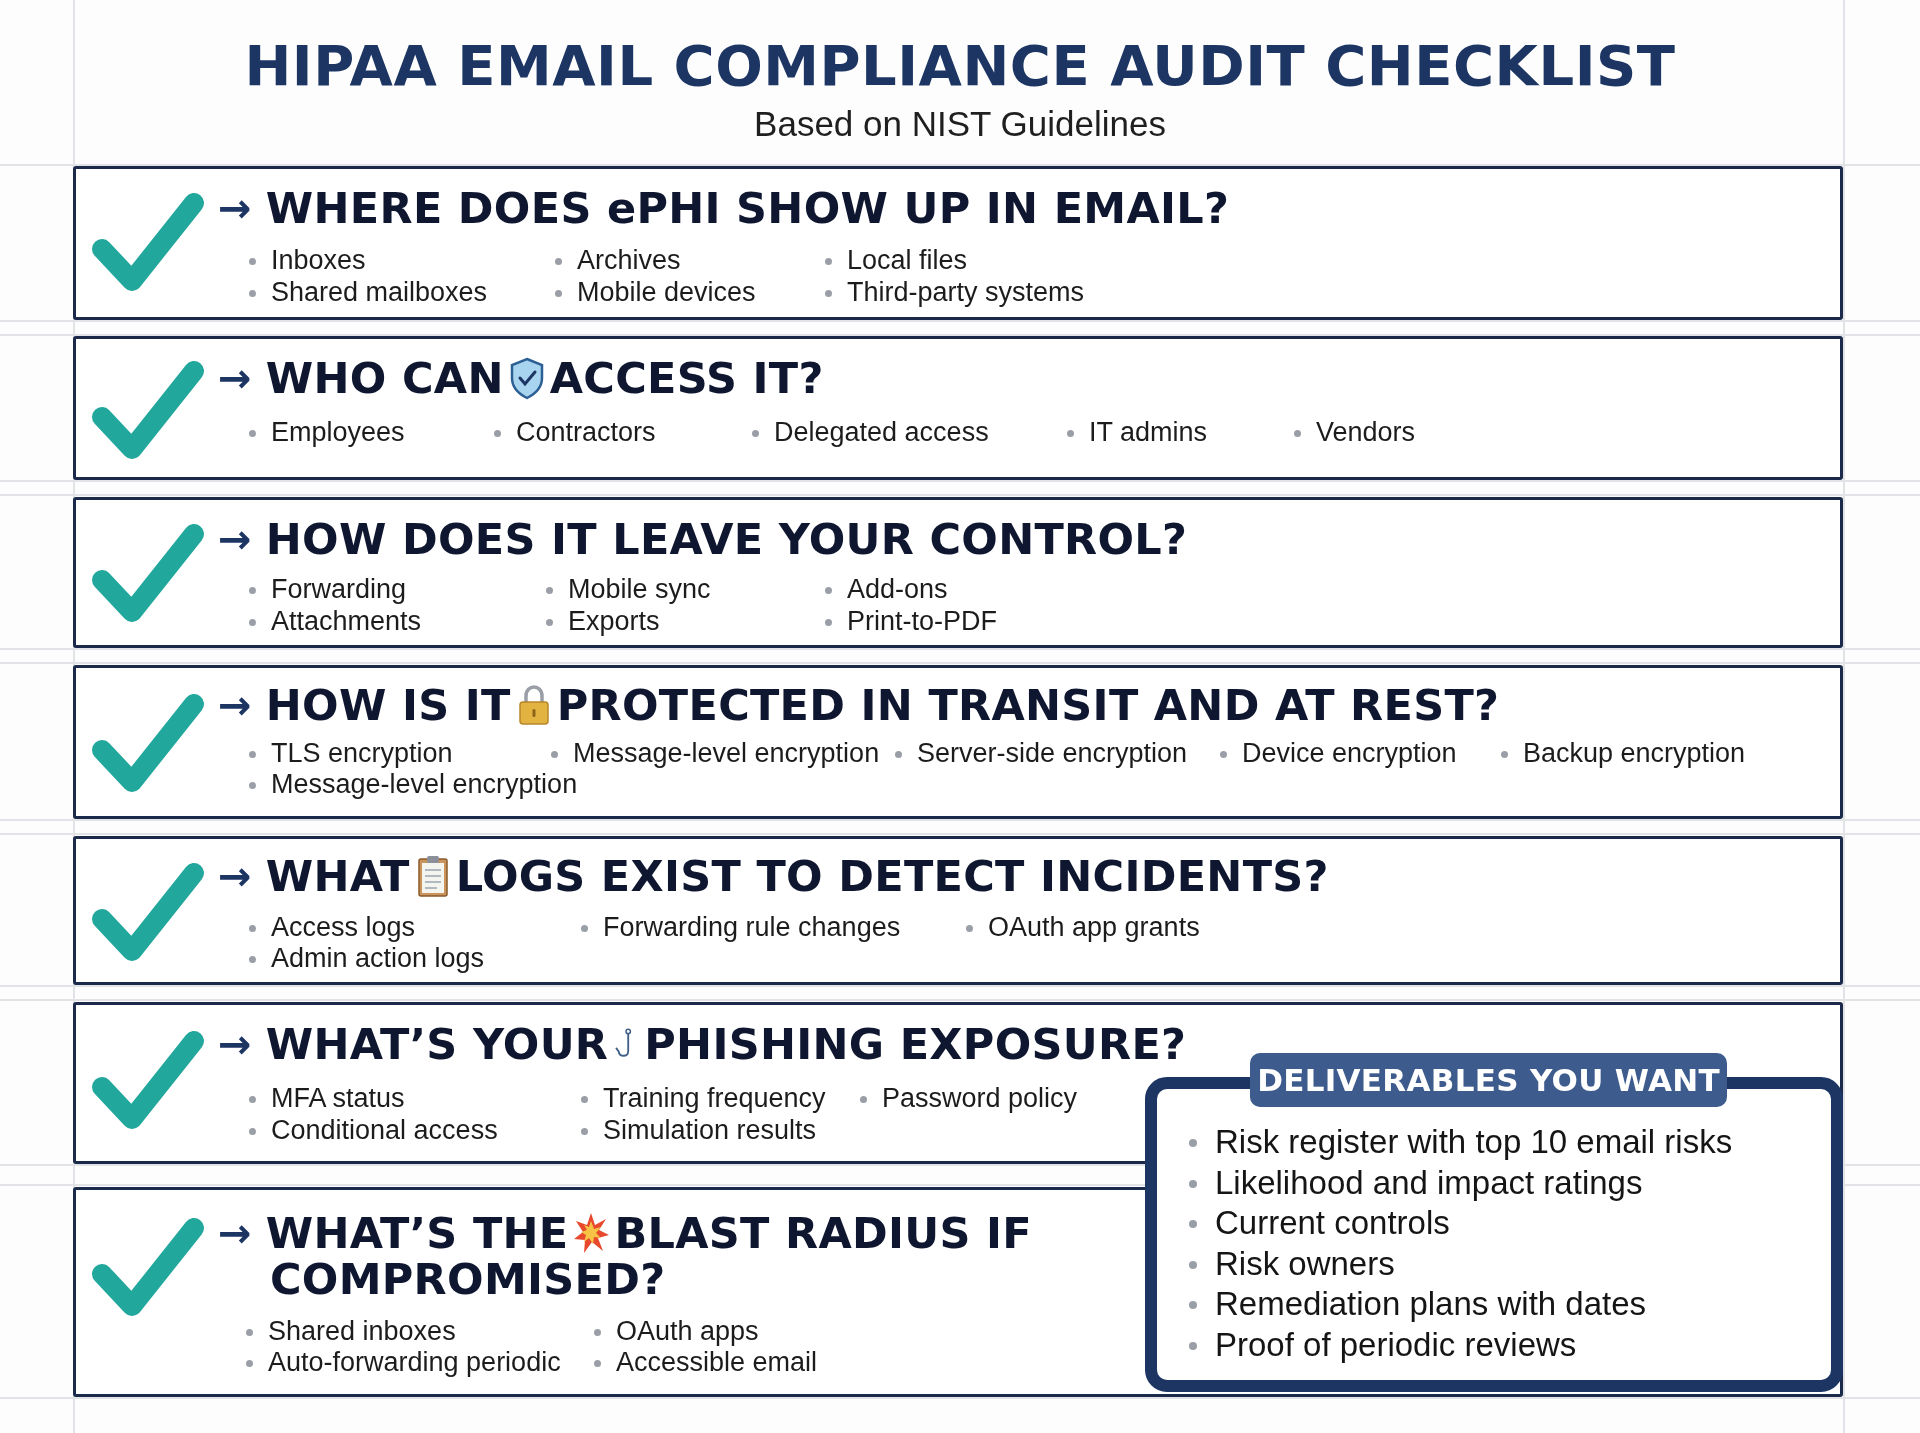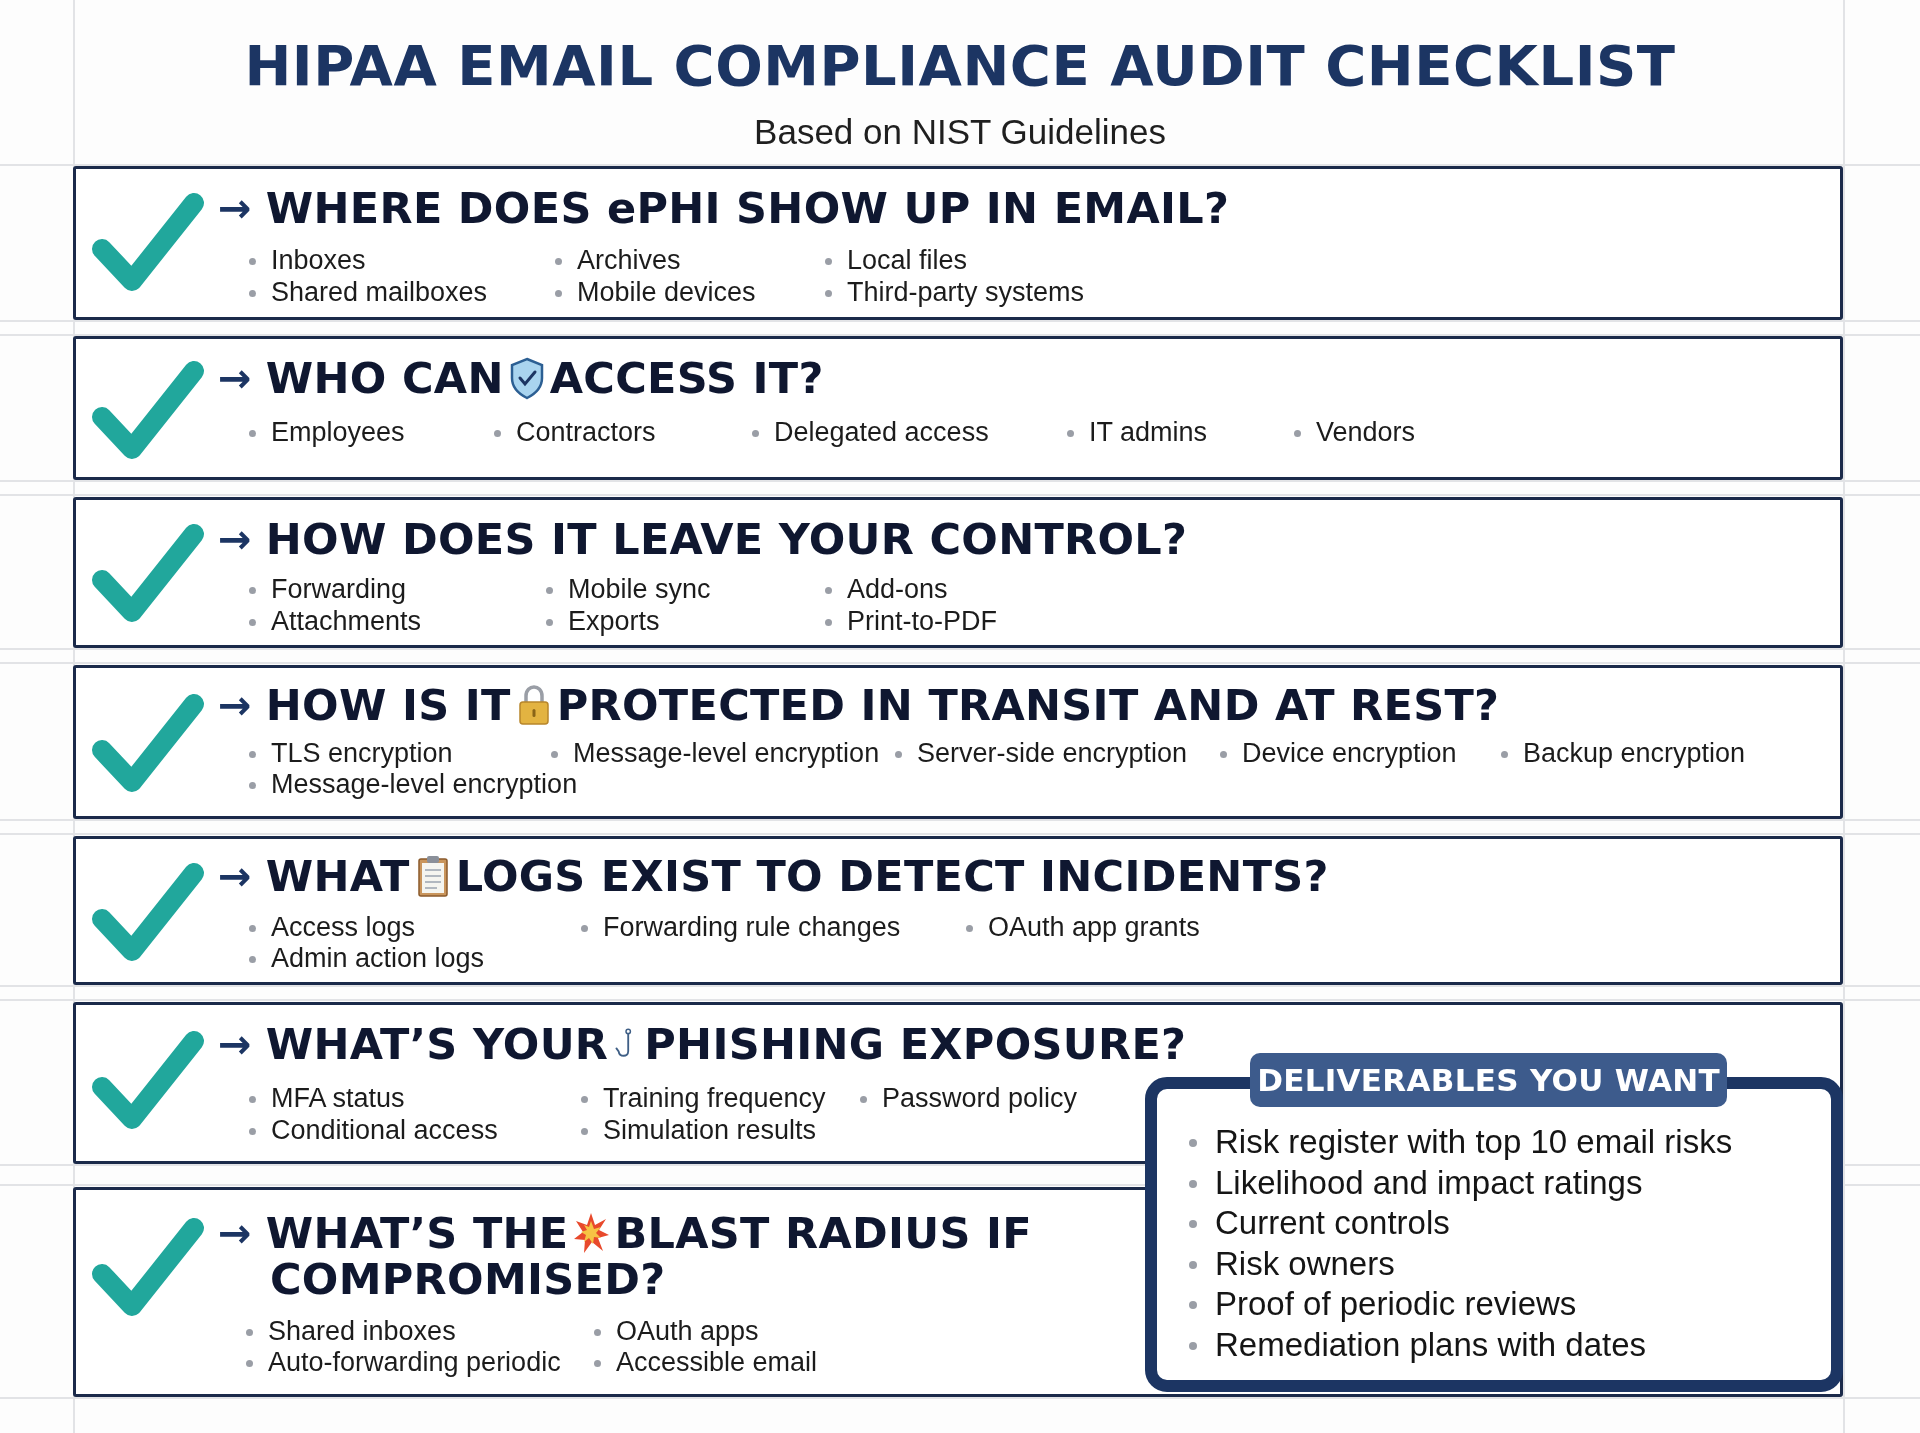--- a/index.html
+++ b/index.html
@@ -11,21 +11,21 @@
     }
     
     .grid-v { position: absolute; top: 0; bottom: 0; width: 2px; background: #e2e3e6; }
     .grid-h { position: absolute; left: 0; right: 0; height: 2px; background: #e2e3e6; }
 
     .header { position: absolute; left: 0; right: 0; top: 30px; text-align: center; }
     .title {
       font-family: "DejaVu Sans", sans-serif; font-weight: bold;
       font-size: 56px; letter-spacing: 0.5px; color: #1c3563; margin: 0; line-height: 72px;
     }
-    .subtitle { font-size: 35px; color: #1f1f1f; margin-top: 8px; line-height: 44px; }
+    .subtitle { font-size: 35px; color: #1f1f1f; margin-top: 0; line-height: 44px; }
 
     .card {
       position: absolute; left: 73px; width: 1770px;
       border: 3px solid #1b2a4a; border-radius: 3px; background: #ffffff;
       box-sizing: border-box;
     }
     .check { position: absolute; left: 12px; width: 120px; height: 110px; }
     .card-head {
       position: absolute; left: 142px; top: 16px;
       display: flex; align-items: center;
@@ -243,15 +243,15 @@
   </div>
 </div>
 
 <div class="deliv"></div>
 <div class="deliv-tab">DELIVERABLES YOU WANT</div>
 <div class="deliv-list">
   <div class="d">Risk register with top 10 email risks</div>
   <div class="d">Likelihood and impact ratings</div>
   <div class="d">Current controls</div>
   <div class="d">Risk owners</div>
+  <div class="d">Remediation plans with dates</div>
   <div class="d">Proof of periodic reviews</div>
-  <div class="d">Remediation plans with dates</div>
 </div>
 
 </body></html>

